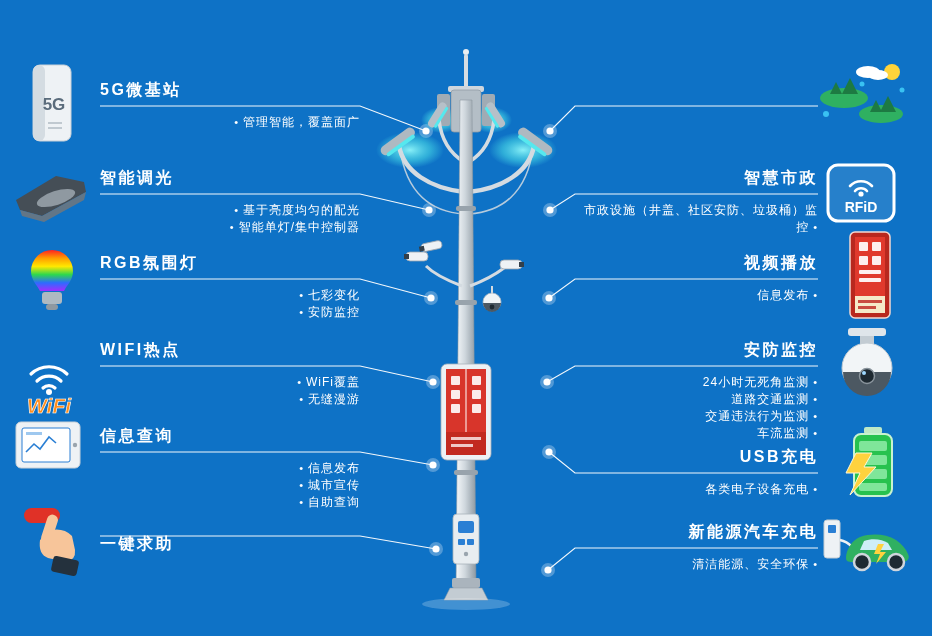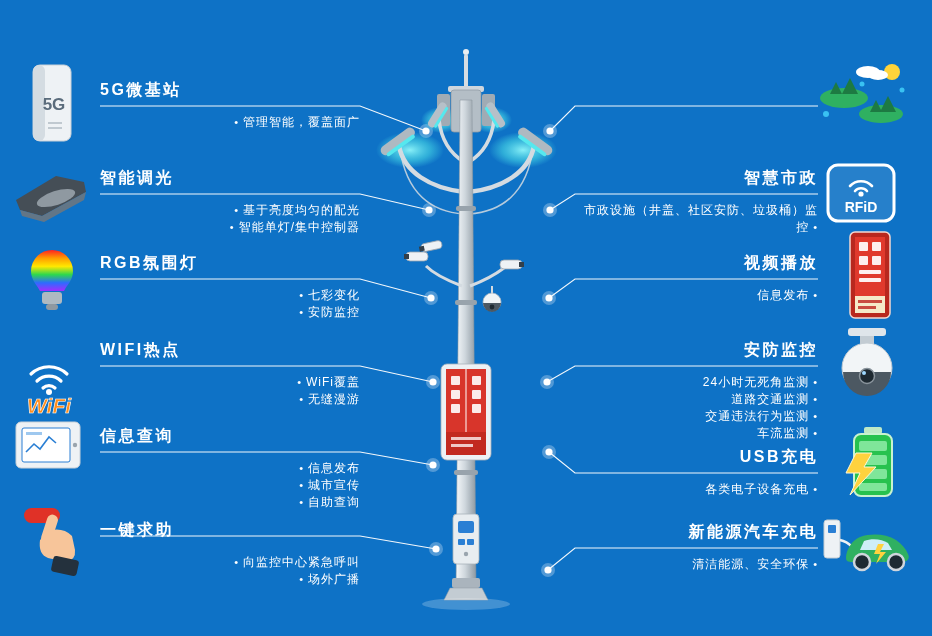--- a/index.html
+++ b/index.html
@@ -216,26 +216,22 @@
 
   <div class="feature left" style="top:426px">
     <div class="f-head"><span>信息查询</span></div>
     <ul class="f-list">
       <li>信息发布</li>
       <li>城市宣传</li>
       <li>自助查询</li>
     </ul>
   </div>
 
-  <div class="feature left" style="top:520px">
+  <div class="feature left" style="top:534px">
     <div class="f-head"><span>一键求助</span></div>
-    <ul class="f-list">
-      <li>向监控中心紧急呼叫</li>
-      <li>场外广播</li>
-    </ul>
   </div>
 
   <div class="feature right" style="top:80px">
   </div>
 
   <div class="feature right" style="top:168px">
     <div class="f-head"><span>智慧市政</span></div>
     <ul class="f-list">
       <li>市政设施（井盖、社区安防、垃圾桶）监控</li>
     </ul>

